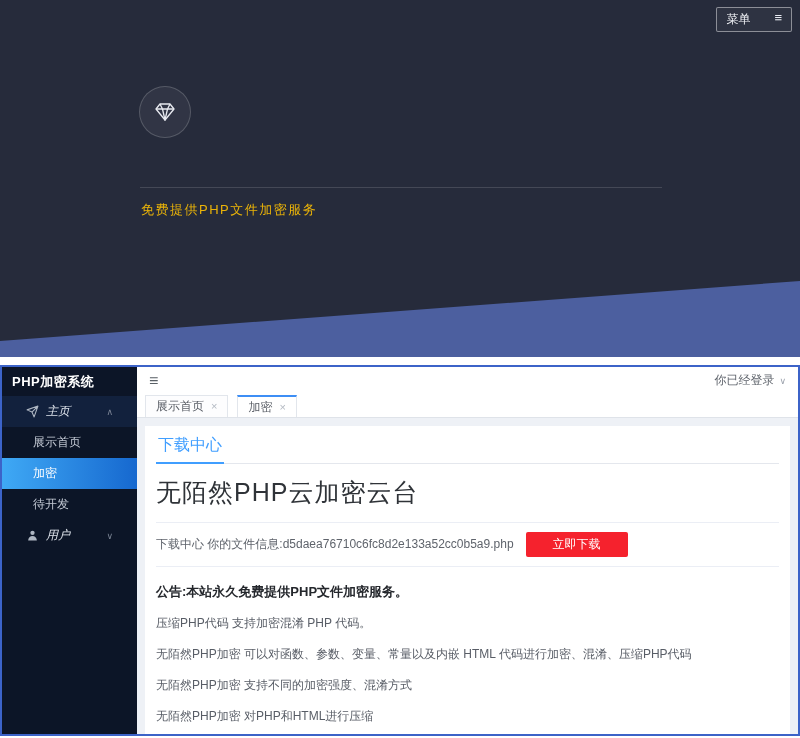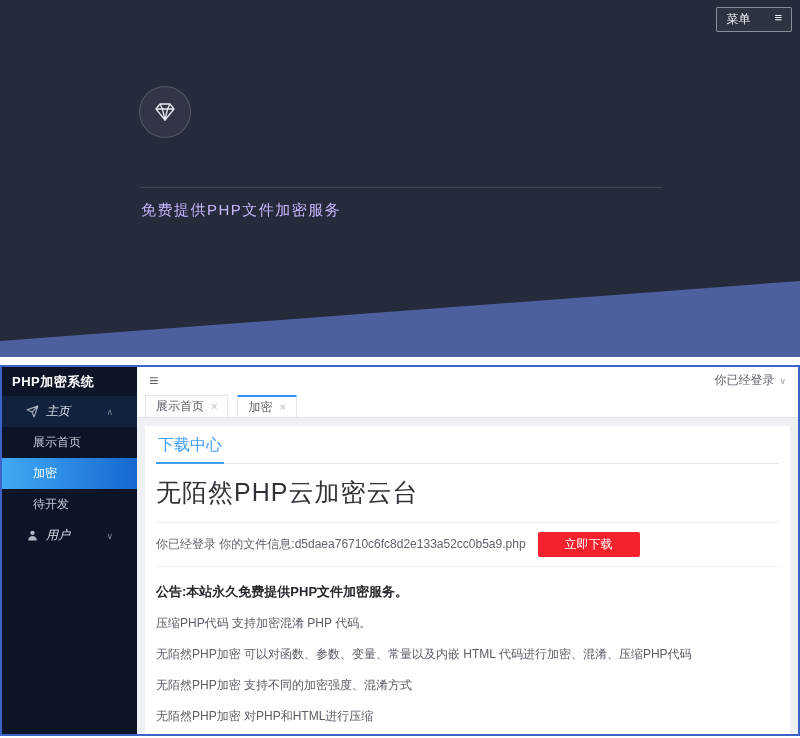--- a/index.html
+++ b/index.html
@@ -12,21 +12,21 @@
     color:#f2f4f8; font-size:12px; padding:3px 9px; border:1px solid rgba(255,255,255,0.45);
     border-radius:2px; cursor:pointer; background:rgba(255,255,255,0.04); }
   .menu-btn .bars { font-size:13px; line-height:1; color:#e8ebf2; }
   .gem-circle { position:absolute; left:139px; top:86px; width:52px; height:52px; border-radius:50%;
     background:rgba(255,255,255,0.05); border:1px solid rgba(255,255,255,0.18);
     display:flex; align-items:center; justify-content:center; }
   .hero-title { position:absolute; left:140px; top:141px; font-size:28px; font-weight:bold;
     color:#ffffff; letter-spacing:3px; }
   .hero-divider { position:absolute; left:140px; top:187px; width:522px; height:1px;
     background:rgba(255,255,255,0.14); }
-  .hero-subtitle { position:absolute; left:141px; top:201px; font-size:15px; color:#c4b5fd;
+  .hero-subtitle { position:absolute; left:141px; top:201px; font-size:13px; color:#eab308;
     letter-spacing:1.5px; }
   .wedge-svg { position:absolute; left:0; bottom:0; width:800px; height:82px; display:block; }
 
   
   .app { width:800px; height:371px; margin-top:8px; border:2px solid #3c63c8;
     display:flex; background:#eef1f6; overflow:hidden; }
 
   
   .sidebar { width:135px; flex-shrink:0; background:#0c1527; overflow:hidden; }
   .brand { height:29px; line-height:29px; padding-left:10px; color:#ffffff; font-size:13px;
@@ -152,21 +152,21 @@
       <div class="card">
 
         <div class="card-tabs">
           <span class="card-tab">下载中心</span>
         </div>
 
         <div class="heading">无陌然PHP云加密云台</div>
 
         <div class="result-row">
           <span>
-            <span>你已经登录 你的文件信息:</span><span>d5daea76710c6fc8d2e133a52cc0b5a9.php</span>
+            <span>下载中心 你的文件信息:</span><span>d5daea76710c6fc8d2e133a52cc0b5a9.php</span>
           </span>
           <button class="dl-btn">立即下载</button>
         </div>
 
         <div class="notice">公告:本站永久免费提供PHP文件加密服务。</div>
 
         <div class="feat">压缩PHP代码 支持加密混淆 PHP 代码。</div>
         <div class="feat">无陌然PHP加密 可以对函数、参数、变量、常量以及内嵌 HTML 代码进行加密、混淆、压缩PHP代码</div>
         <div class="feat">无陌然PHP加密 支持不同的加密强度、混淆方式</div>
         <div class="feat">无陌然PHP加密 对PHP和HTML进行压缩</div>

